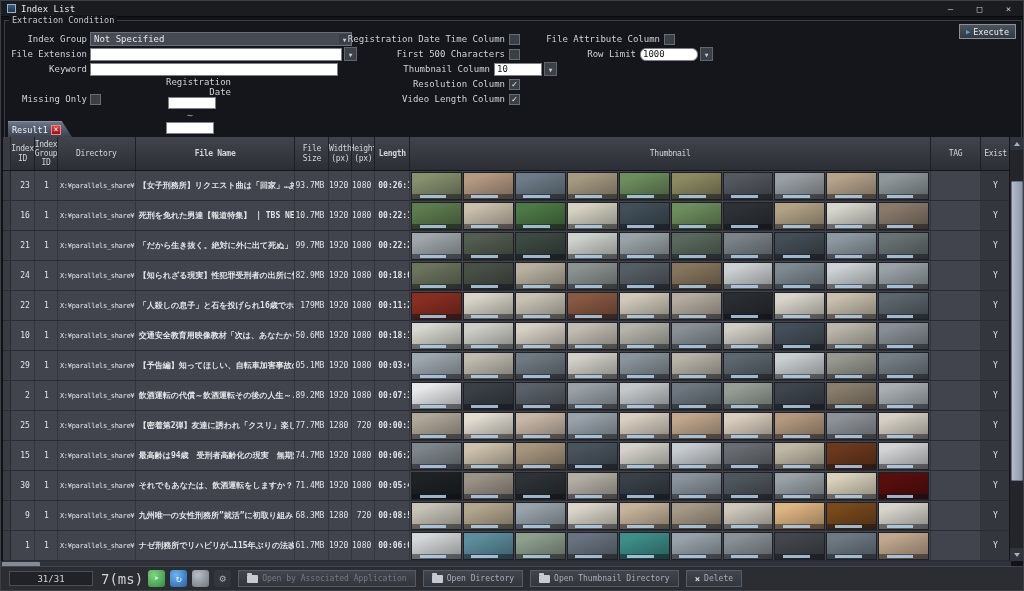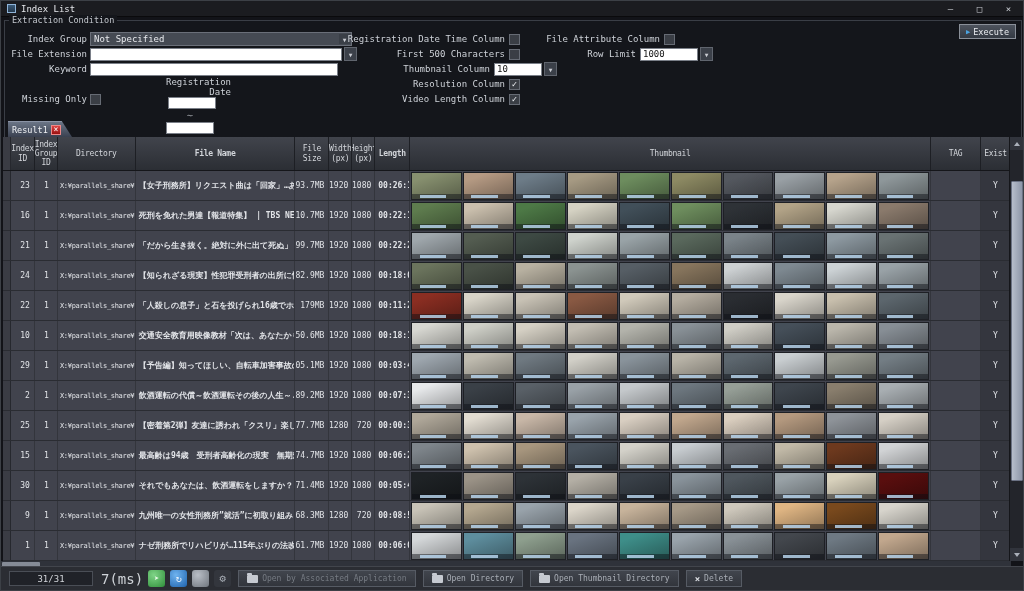--- a/index.html
+++ b/index.html
@@ -158,21 +158,21 @@
       <span class="chk on" style="margin-left:4px;">✓</span>
     </div>
 
     <div class="frow" style="left:480px;top:11px;width:190px;justify-content:flex-end;">
       <span class="flabel">File Attribute Column</span>
       <span class="chk" style="margin-left:4px;"></span>
     </div>
 
     <div class="frow" style="left:480px;top:26px;width:228px;justify-content:flex-end;">
       <span class="flabel">Row Limit</span>
-      <input class="tinput" style="width: 58px; margin-left: 4px;" value="1000">
+      <input class="tinput" style="width: 58px; margin-left: 4px; border-radius: 6px;" value="1000">
       <div class="drop-btn">▼</div>
     </div>
 
     <div class="execute-btn">
       <span class="play">▶</span>
       <span>Execute</span>
     </div>
   </div>
 
   <div class="tabstrip">

